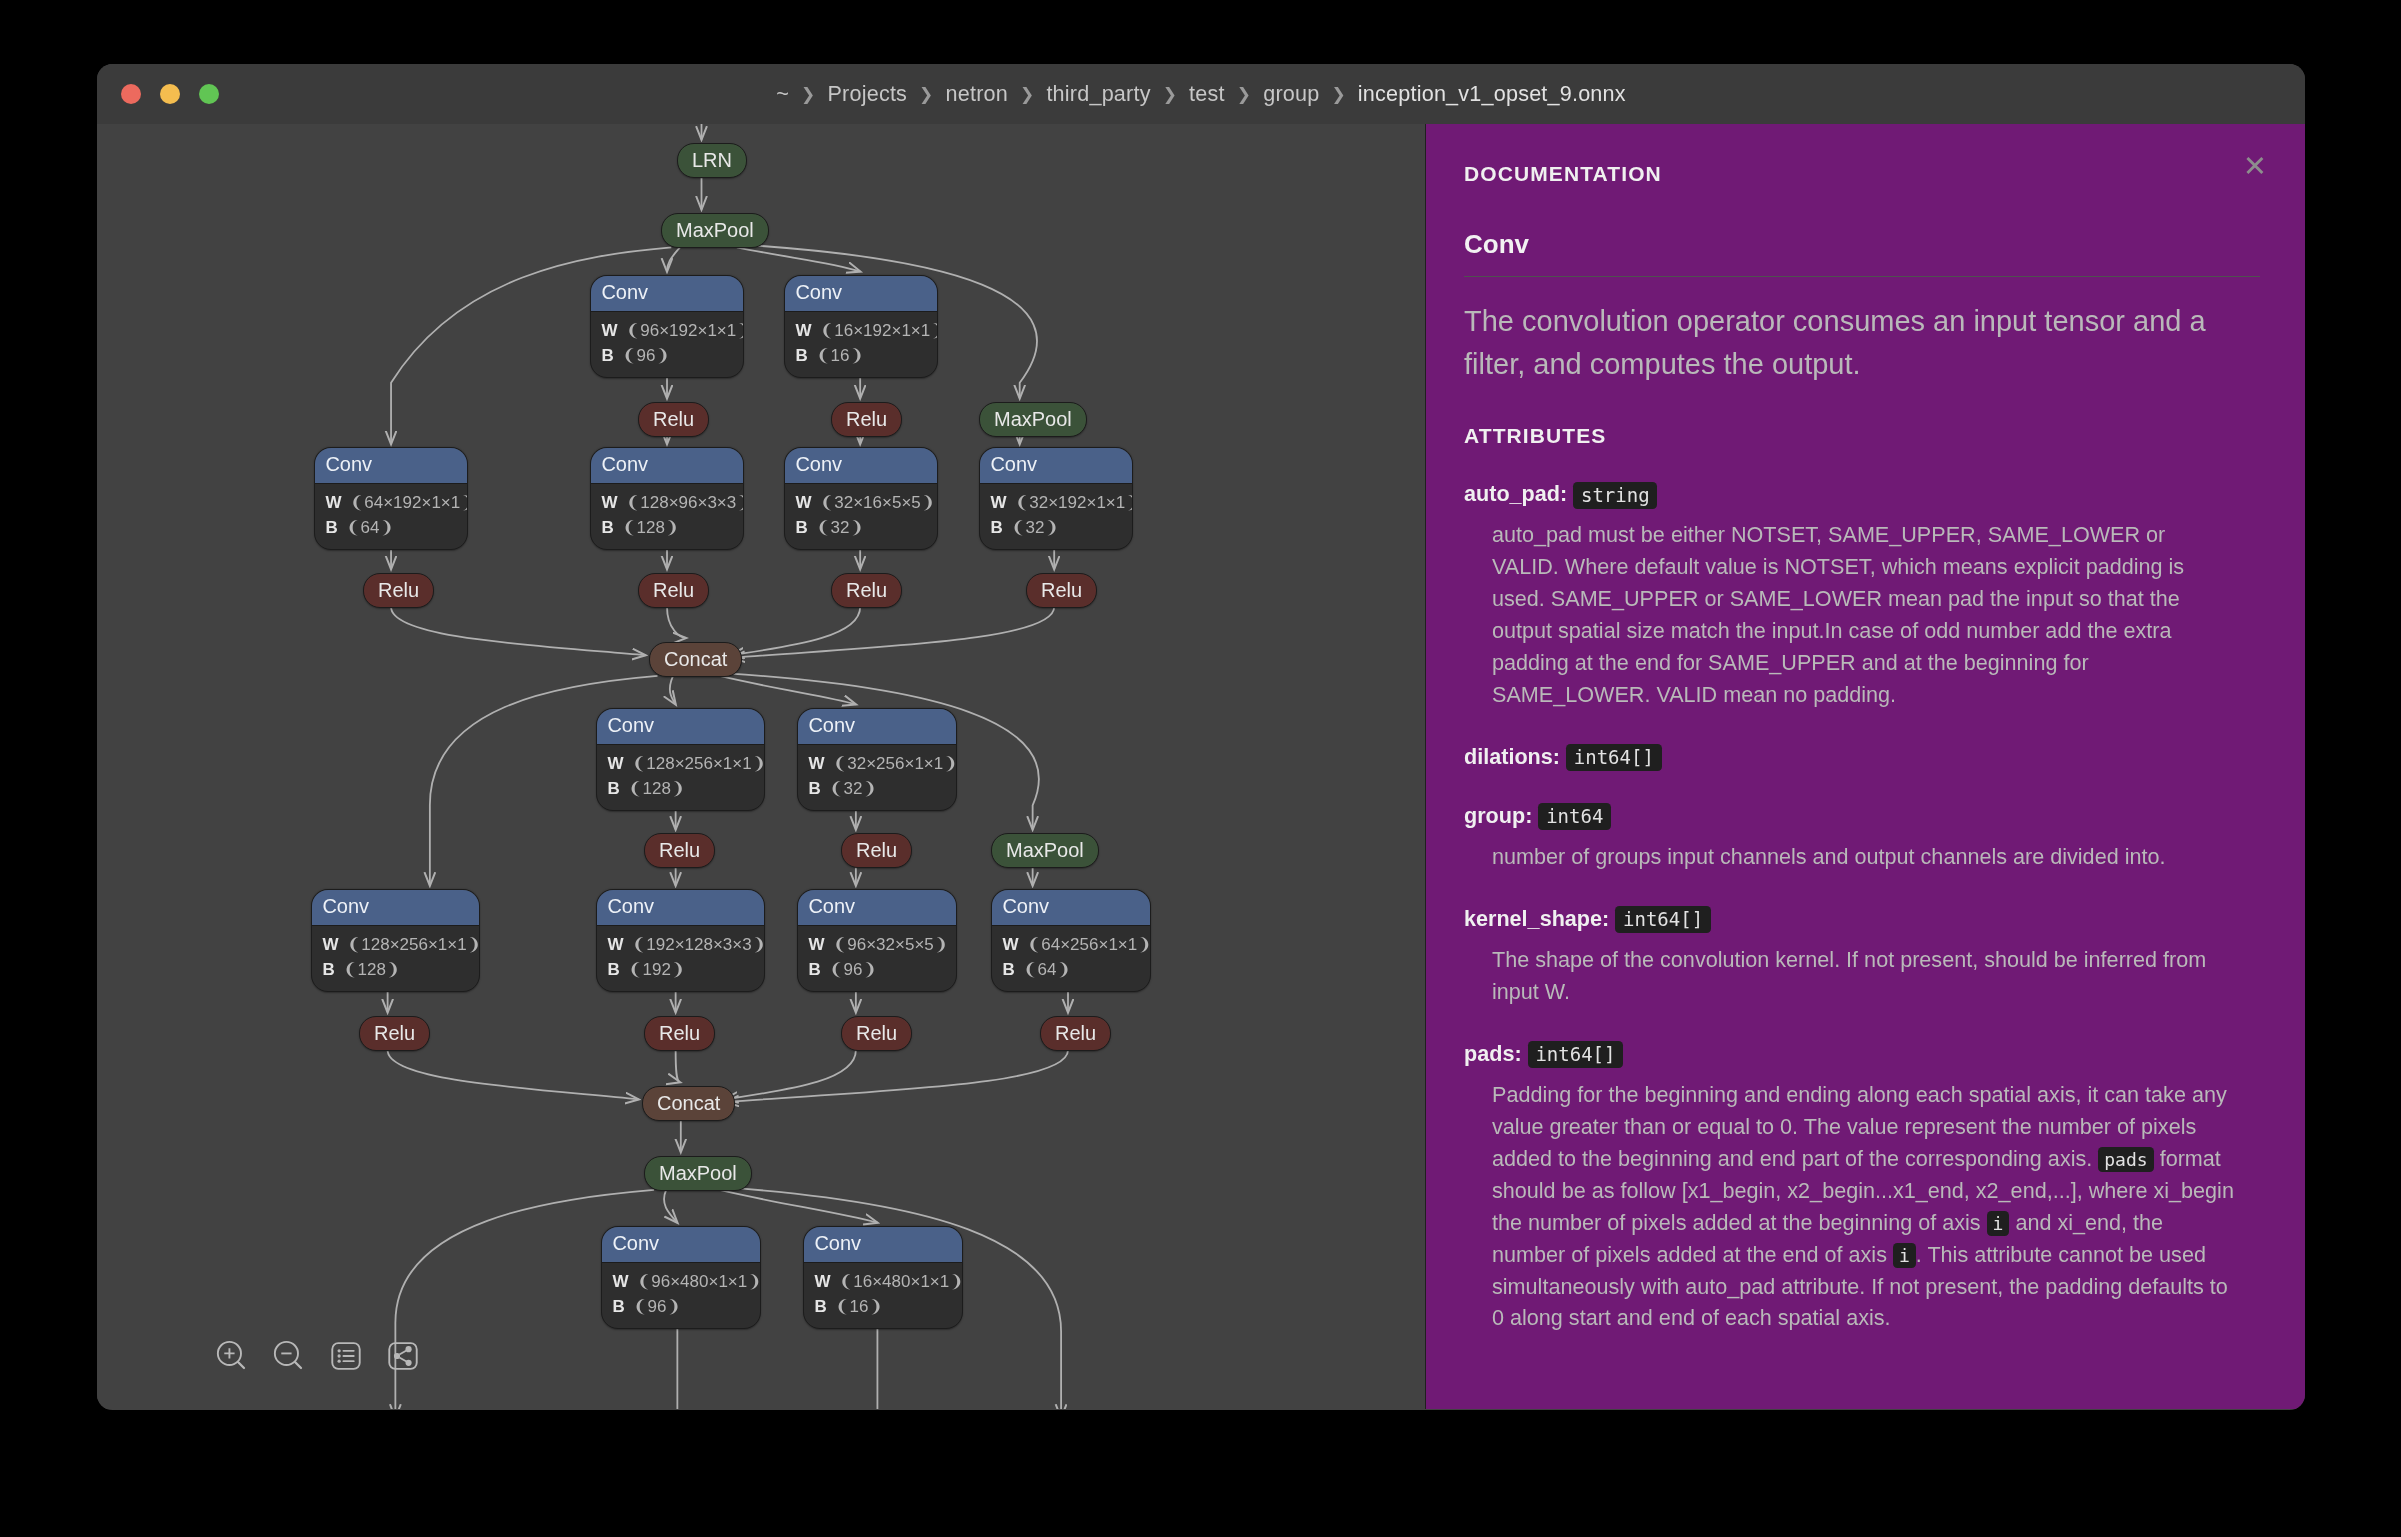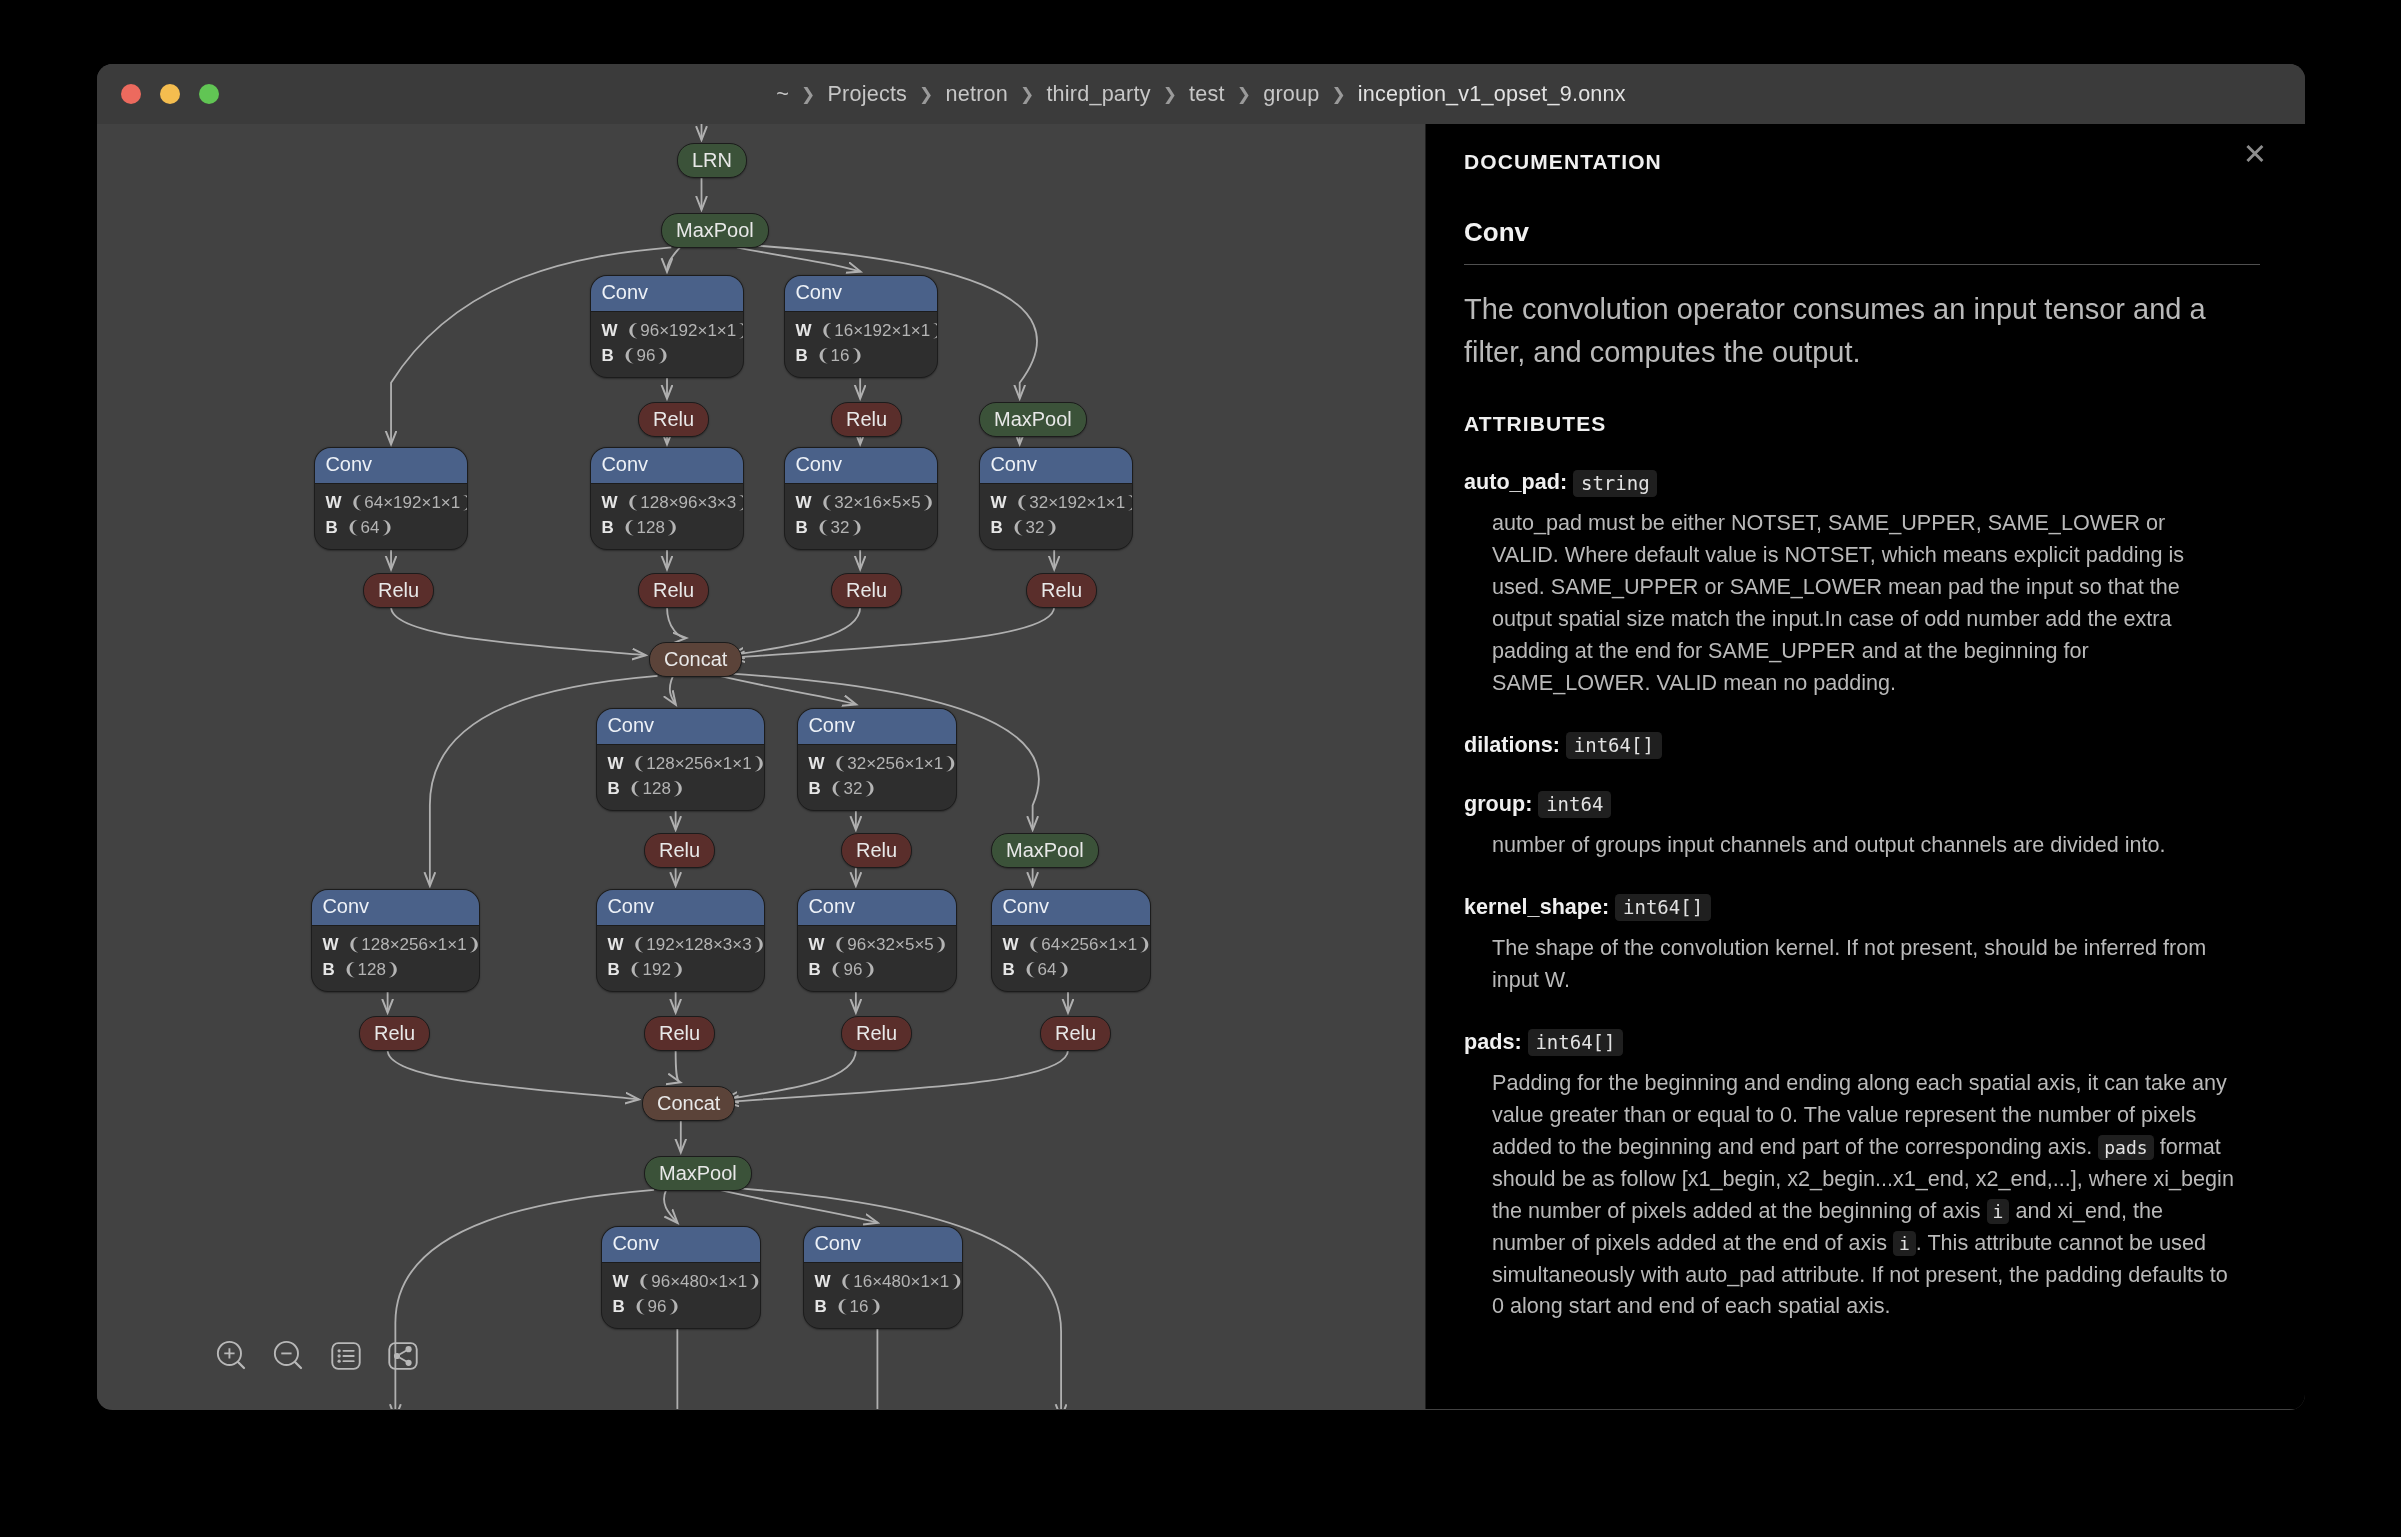--- a/index.html
+++ b/index.html
@@ -91,23 +91,23 @@
   #toolbar {
     position: absolute; left: 117px; bottom: 35px;
     display: flex; gap: 21px; align-items: center; z-index: 40;
   }
   .tool { width: 36px; height: 36px; cursor: pointer; }
 
   
   #doc {
     position: absolute; right: 0; top: 60px;
     width: 880px; height: 1285px;
-    background: #000000;
+    background: #701a75;
     border-left: 0.9px solid #1f1f1f;
-    padding: 26px 45px 0 38px;
+    padding: 38px 45px 0 38px;
     overflow: hidden;
   }
   #doc-head {
     display: flex; align-items: flex-start; justify-content: space-between;
   }
   #doc-title {
     color: #f0f0f0; font-size: 21px; font-weight: bold; letter-spacing: 1.1px;
   }
   #doc-close {
     color: #8d8d8d; font-size: 29px; line-height: 19px; cursor: pointer;

